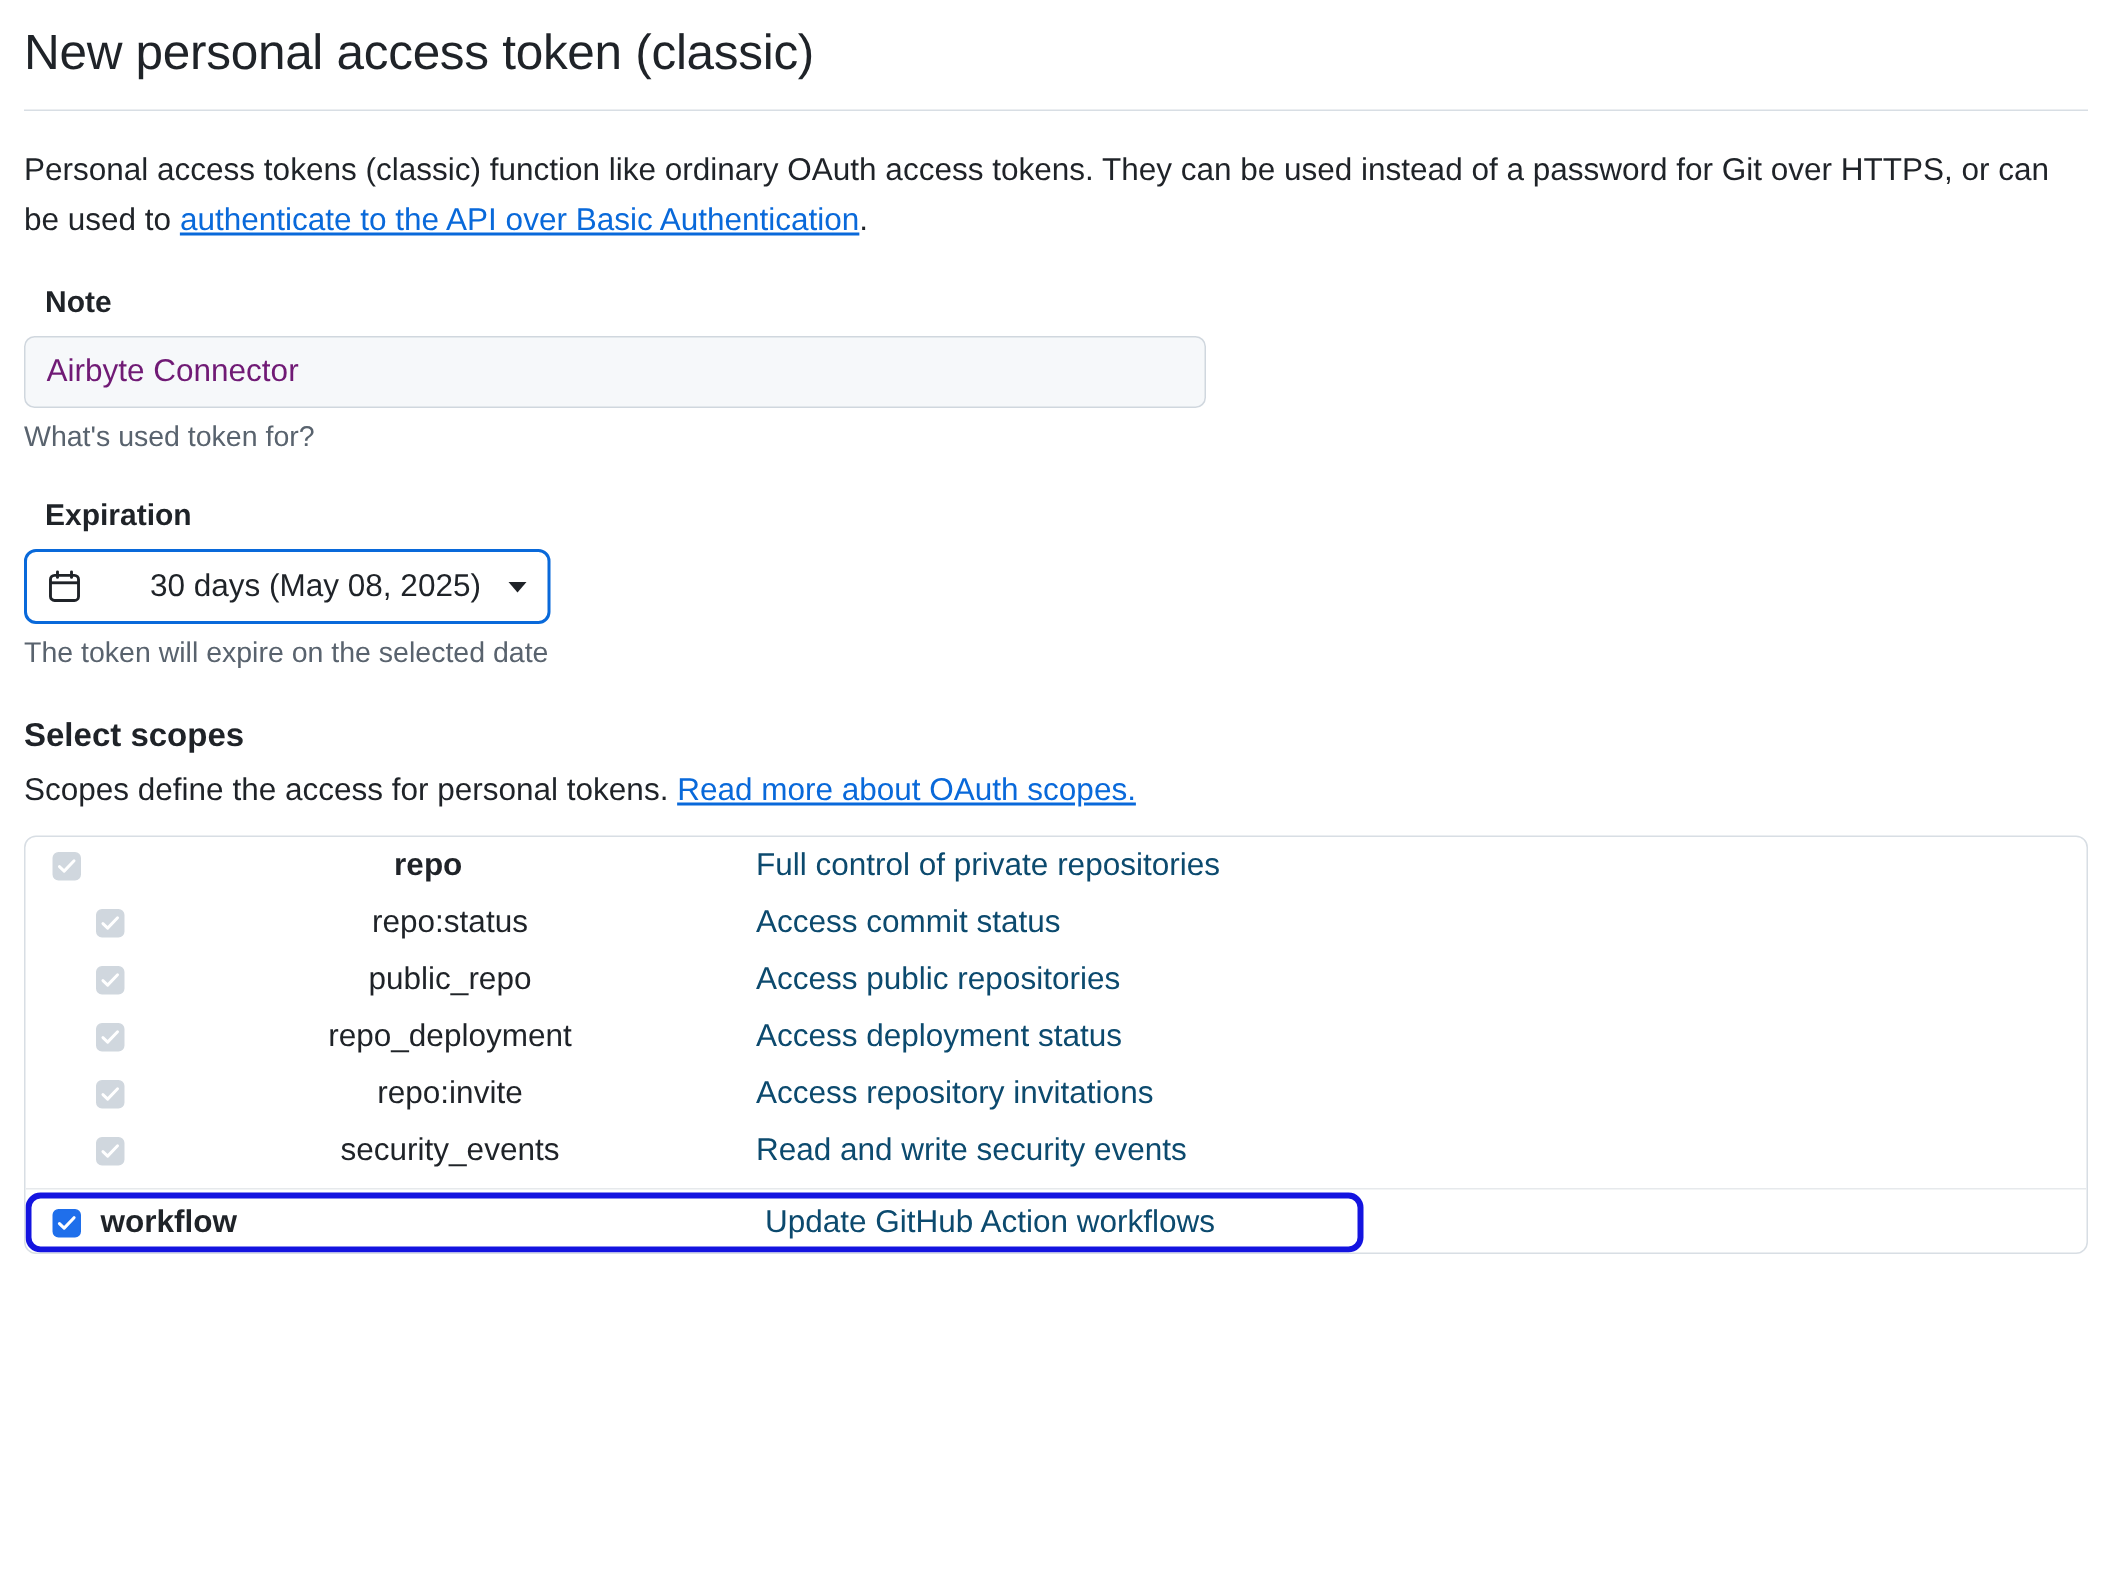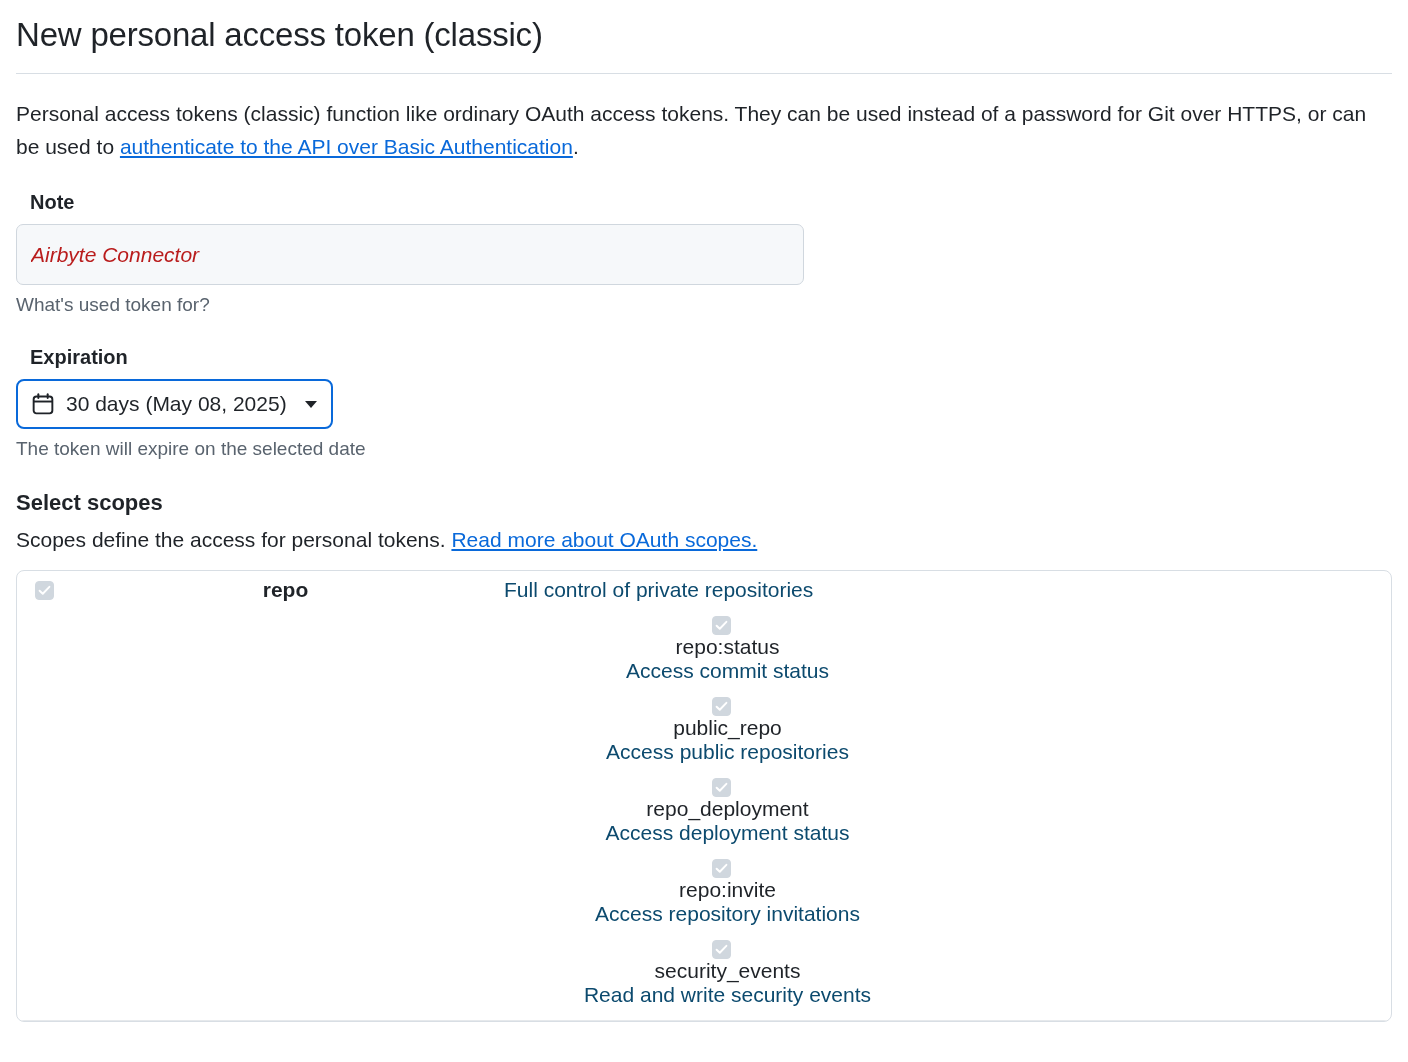--- a/index.html
+++ b/index.html
@@ -44,30 +44,29 @@
   }
   .field-label {
     font-size: 20px;
     font-weight: 700;
     margin: 0 0 10px 14px;
   }
   .note-input {
     display: block;
     box-sizing: border-box;
     width: 788px;
-    height: 61px;
+    height: 48px;
     border: 1px solid #d0d7de;
     border-radius: 7px;
     background: #f6f8fa;
     font-size: 21px;
     font-family: "Liberation Sans", sans-serif;
-    color: #b91c1c;
+    color: #701a75;
     padding: 0 14px;
     outline: none;
-    font-style: italic;
   }
   .hint {
     font-size: 19px;
     color: #59636e;
     margin: 9px 0 0 0;
   }
   .section-gap {
     height: 30px;
   }
   .expiration-select {
@@ -85,20 +84,21 @@
     max-width: 400px;
   }
   .expiration-select .cal-icon {
     display: inline-flex;
     width: 22px;
     height: 22px;
     flex: 0 0 auto;
   }
   .expiration-select .value {
     white-space: nowrap;
+    margin-left: 34px;
   }
   .caret {
     width: 0;
     height: 0;
     border-left: 6px solid transparent;
     border-right: 6px solid transparent;
     border-top: 7px solid #1f2328;
     margin-left: 6px;
     flex: 0 0 auto;
   }
@@ -121,21 +121,20 @@
   }
   .scope-row {
     display: flex;
     align-items: center;
     padding: 7px 0 7px 18px;
     box-sizing: border-box;
     text-align: center;
   }
   .scope-row.child {
     padding-left: 47px;
-    flex-direction: column;
   }
   .scope-row.parent .scope-name {
     font-weight: 700;
   }
   .scope-name {
     font-size: 21px;
     width: 437px;
     box-sizing: border-box;
   }
   .scope-row.child .scope-name {
@@ -274,15 +273,24 @@
         <svg width="13" height="13" viewBox="0 0 12 12">
             <path d="M1.5 6.2 L4.4 9 L10.5 2.6" stroke="#ffffff" stroke-width="1.8" fill="none" stroke-linecap="round" stroke-linejoin="round"></path>
           </svg>
       </span>
       <span class="scope-name">security_events</span>
       <span class="scope-desc">Read and write security events</span>
     </div>
 
     <div class="divider"></div>
 
+    <div class="highlight-row">
+      <span class="cb checked">
+        <svg width="13" height="13" viewBox="0 0 12 12">
+            <path d="M1.5 6.2 L4.4 9 L10.5 2.6" stroke="#ffffff" stroke-width="1.9" fill="none" stroke-linecap="round" stroke-linejoin="round"></path>
+          </svg>
+      </span>
+      <span class="scope-name" style="font-weight:700">workflow</span>
+      <span class="scope-desc">Update GitHub Action workflows</span>
+    </div>
 
   </div>
 </div>
 
 </body></html>

